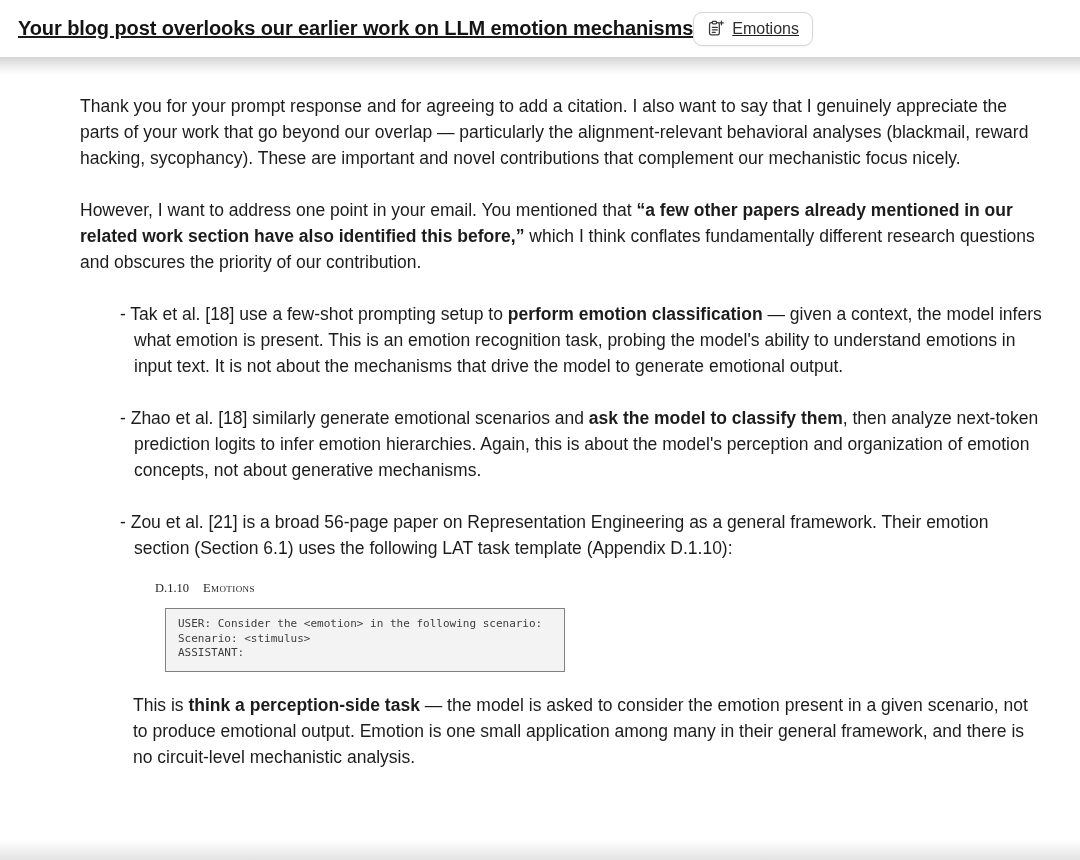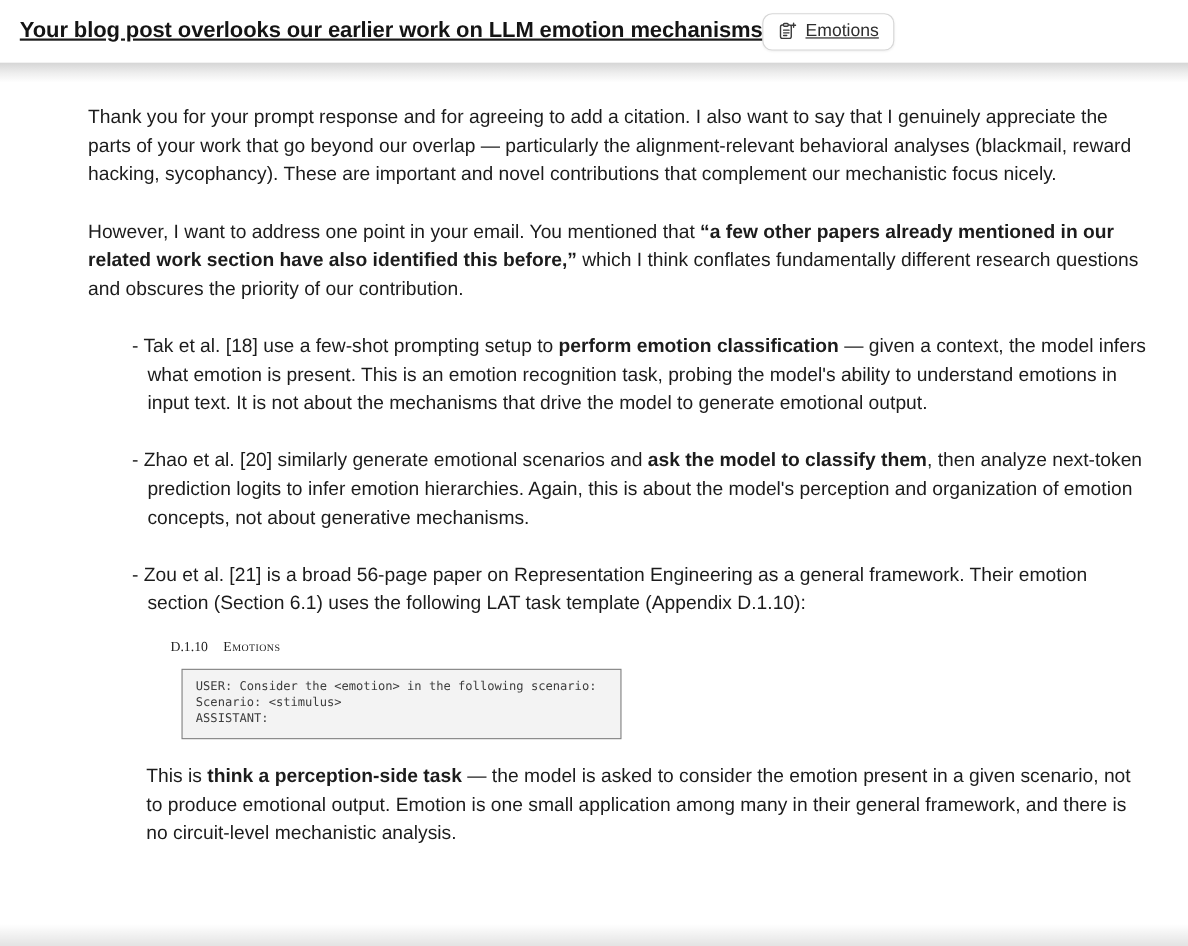--- a/index.html
+++ b/index.html
@@ -124,21 +124,21 @@
 
 <div class="content">
 
   <p class="para"><span>Thank you for your prompt response and for agreeing to add a citation. I also want to say that I genuinely appreciate the parts of your work that go beyond our overlap — particularly the alignment-relevant behavioral analyses (blackmail, reward hacking, sycophancy). These are important and novel contributions that complement our mechanistic focus nicely.</span></p>
 
   <p class="para"><span>However, I want to address one point in your email. You mentioned that </span><span class="b">“a few other papers already mentioned in our related work section have also identified this before,”</span><span> which I think conflates fundamentally different research questions and obscures the priority of our contribution.</span></p>
 
 
   <div class="bullet"><span>- Tak et al. [18] use a few-shot prompting setup to </span><span class="b">perform emotion classification</span><span> — given a context, the model infers what emotion is present. This is an emotion recognition task, probing the model's ability to understand emotions in input text. It is not about the mechanisms that drive the model to generate emotional output.</span></div>
 
-  <div class="bullet"><span>- Zhao et al. [20] similarly generate emotional scenarios and </span><span class="b">ask the model to classify them</span><span>, then analyze next-token prediction logits to infer emotion hierarchies. Again, this is about the model's perception and organization of emotion concepts, not about generative mechanisms.</span></div>
+  <div class="bullet"><span>- Zhao et al. [18] similarly generate emotional scenarios and </span><span class="b">ask the model to classify them</span><span>, then analyze next-token prediction logits to infer emotion hierarchies. Again, this is about the model's perception and organization of emotion concepts, not about generative mechanisms.</span></div>
 
   <div class="bullet tight"><span>- Zou et al. [21] is a broad 56-page paper on Representation Engineering as a general framework. Their emotion section (Section 6.1) uses the following LAT task template (Appendix D.1.10):</span></div>
 
   <div class="figure">
     <div class="fig-caption">
       <span class="sec">D.1.10</span><span class="sc">Emotions</span>
     </div>
     <pre class="codebox">USER: Consider the &lt;emotion&gt; in the following scenario:
 Scenario: &lt;stimulus&gt;
 ASSISTANT:</pre>

